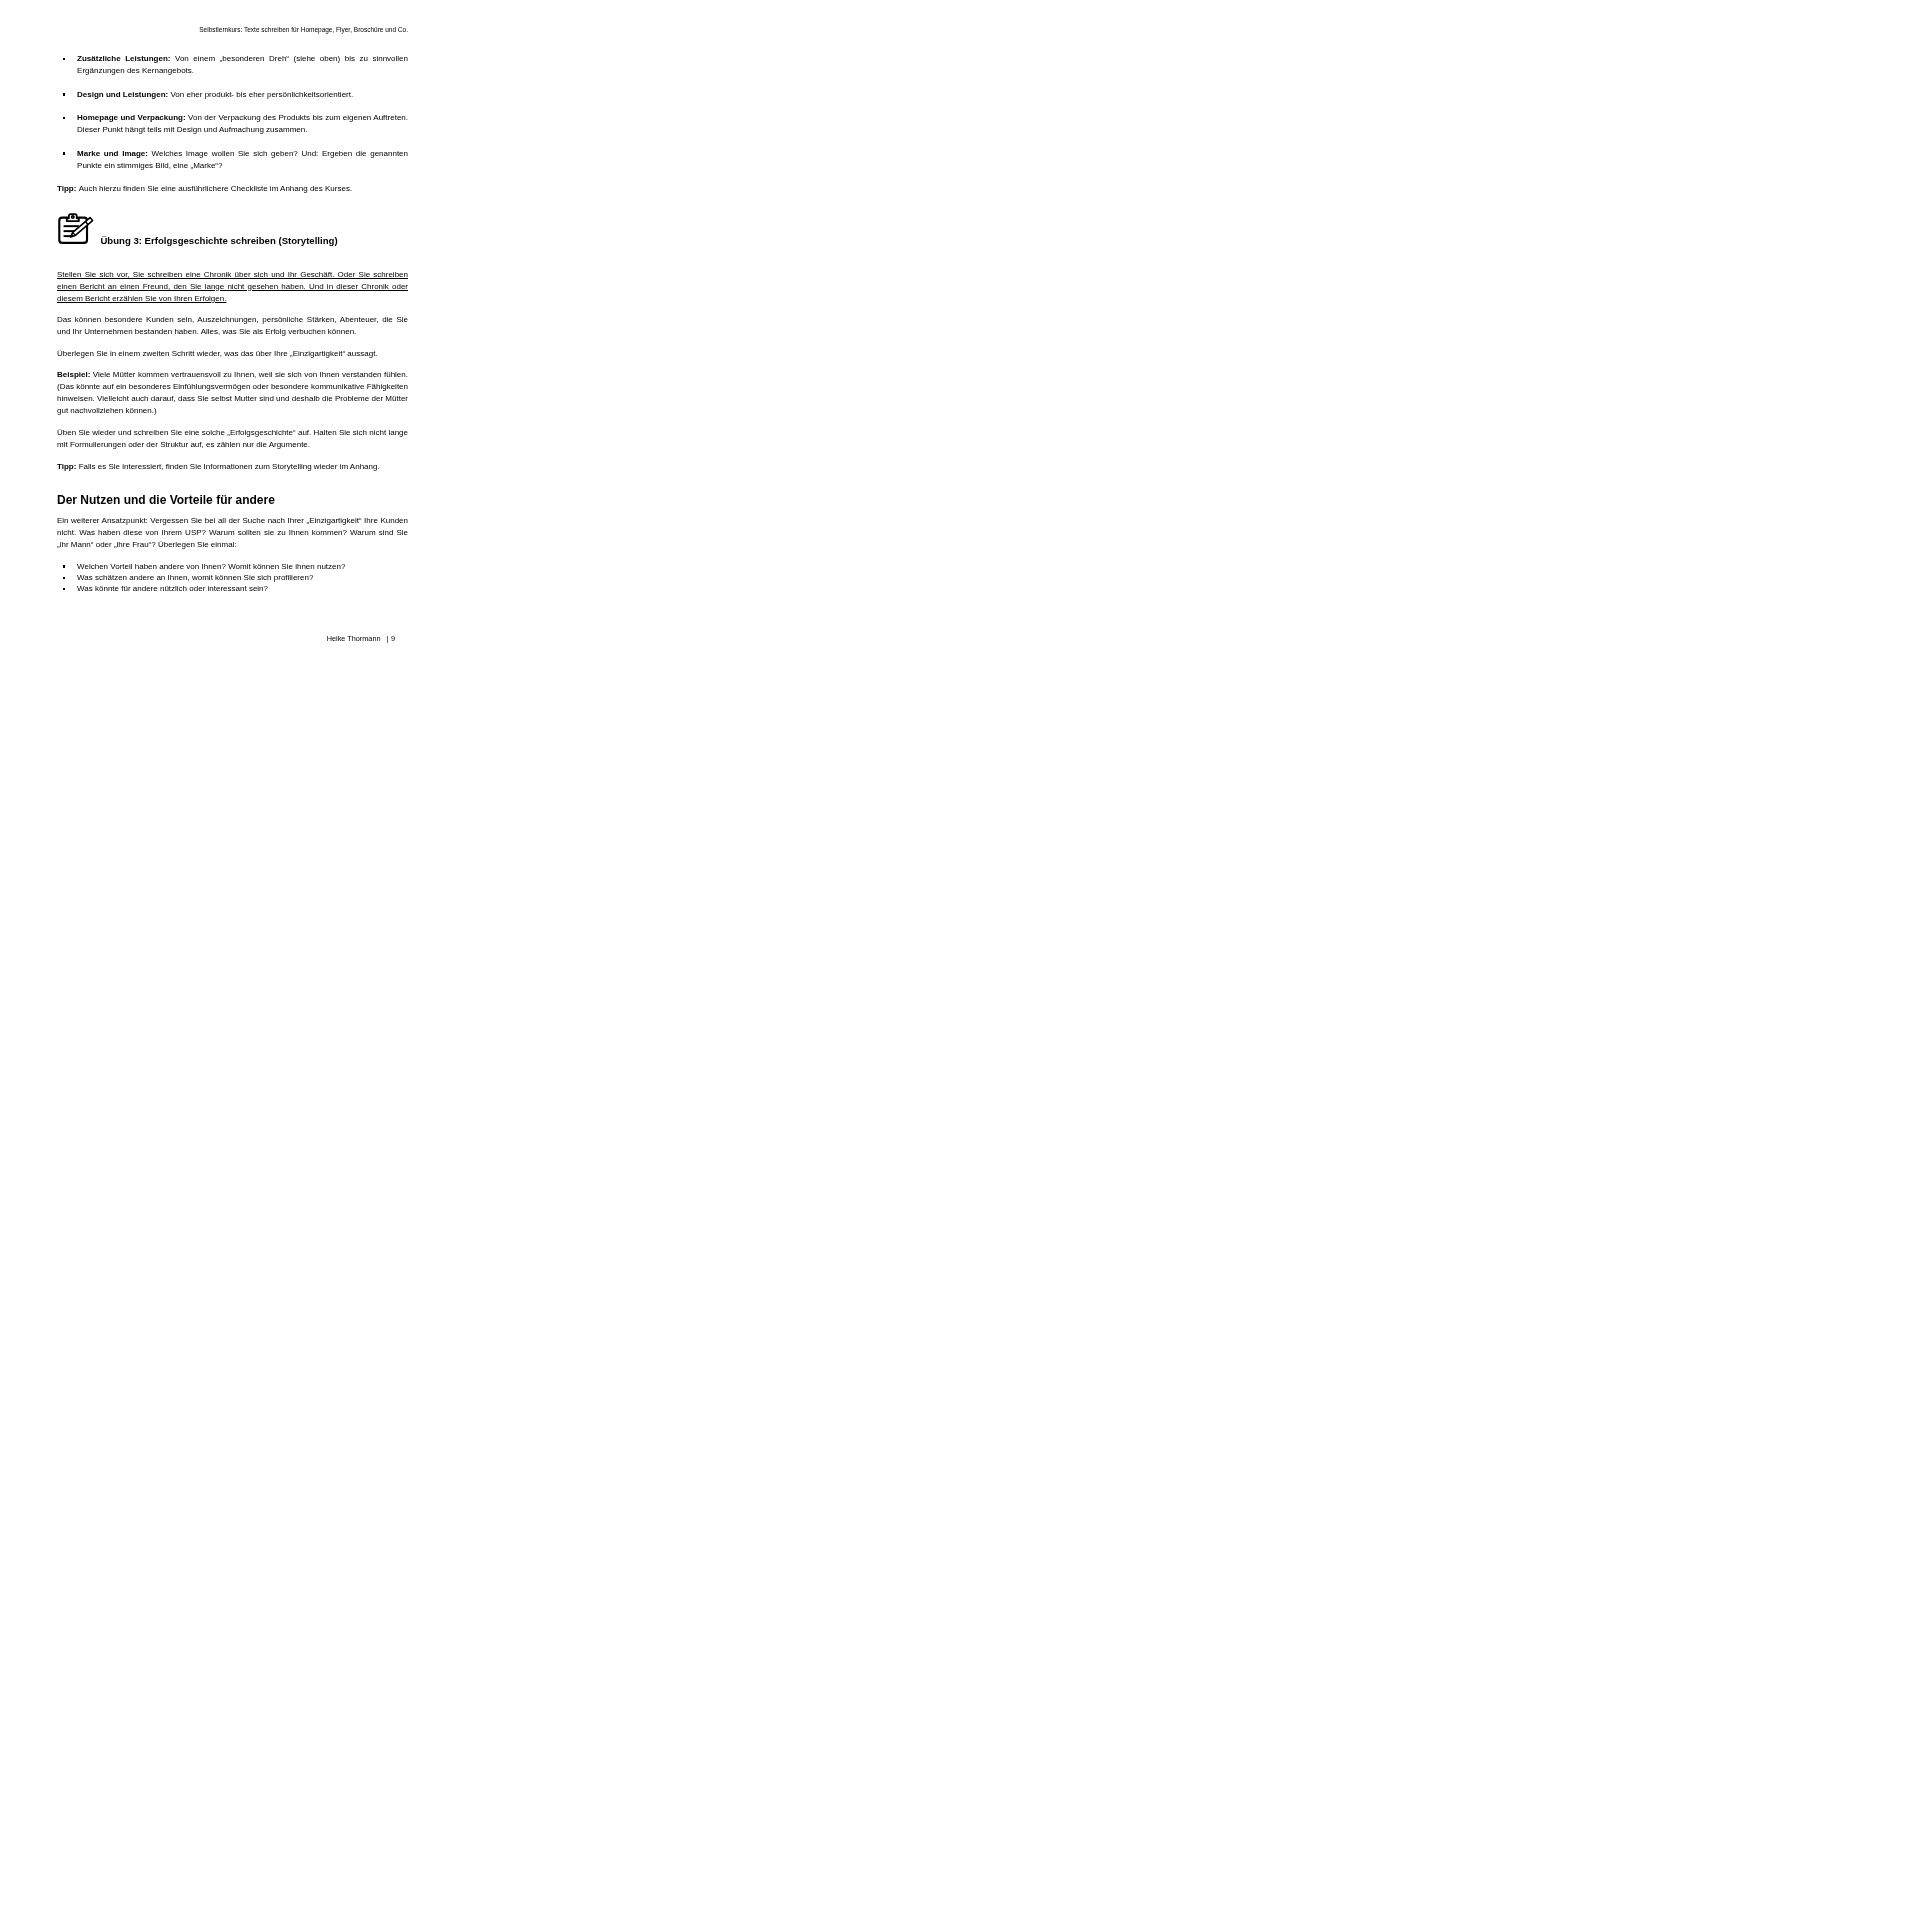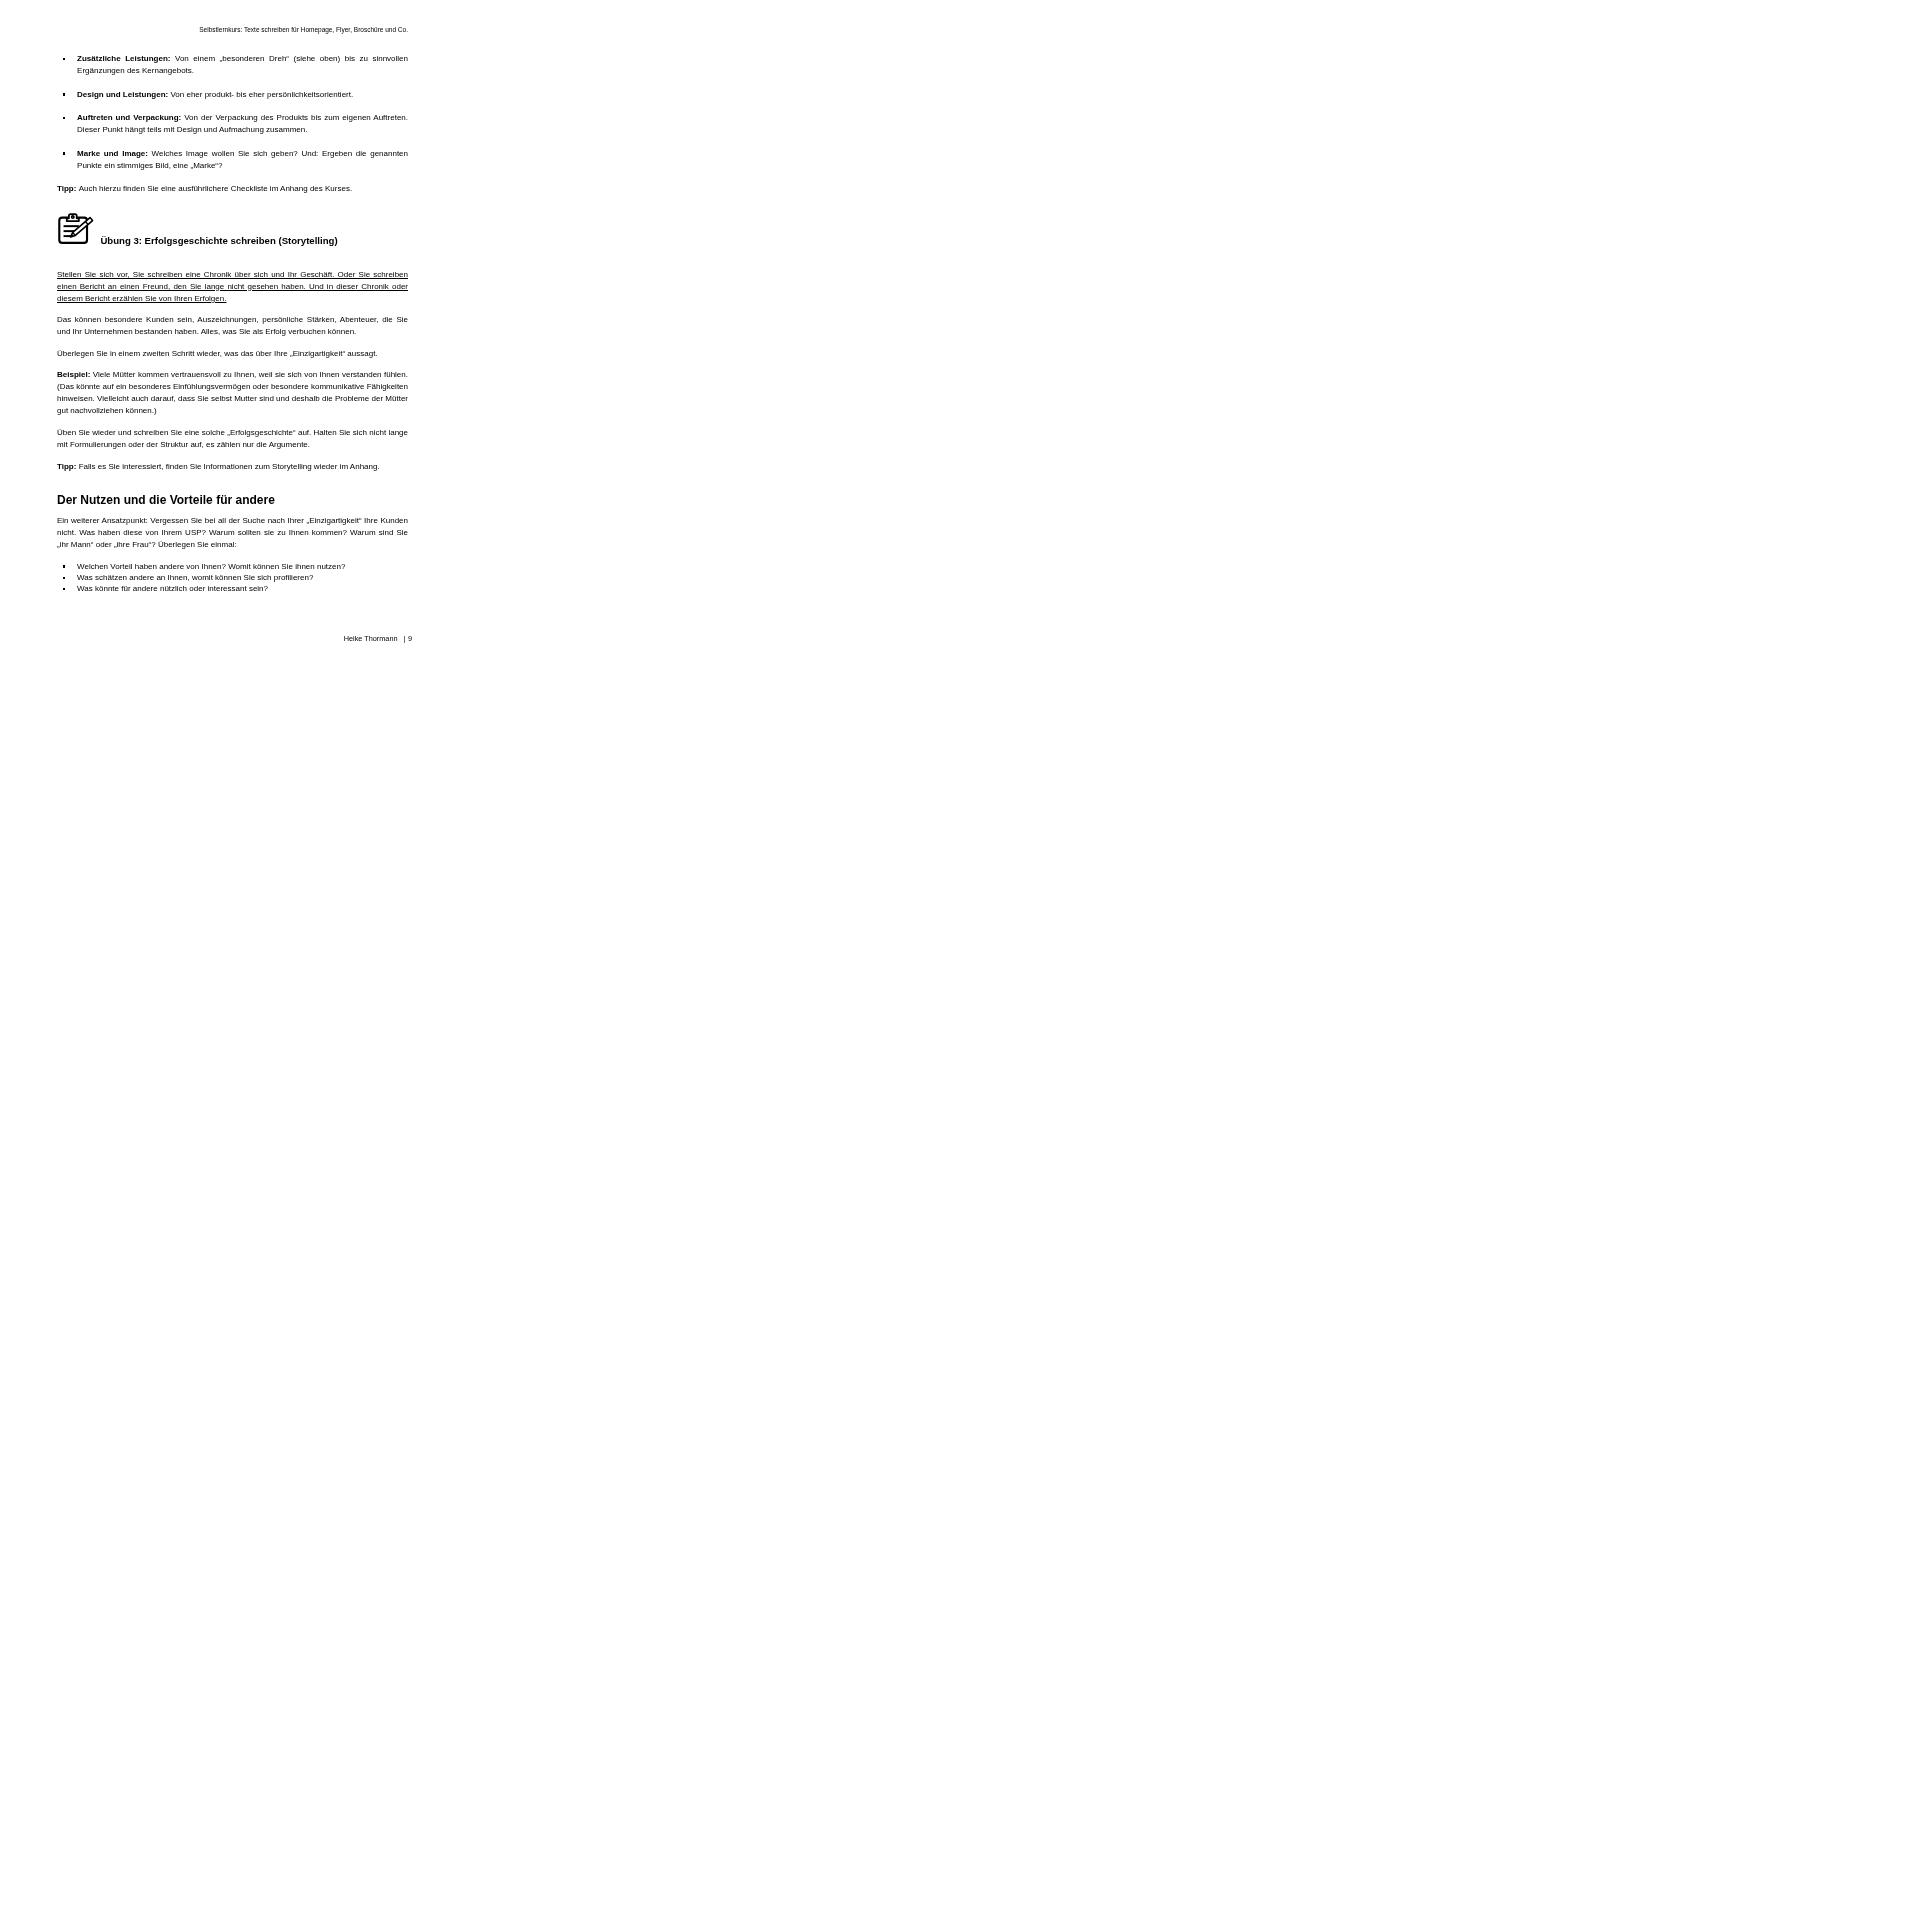--- a/index.html
+++ b/index.html
@@ -91,21 +91,21 @@
     line-height: 13px;
     font-weight: bold;
     margin: 21px 0 8.5px 0;
   }
   .list-bottom {
     margin-top: 7px;
   }
   .page-footer {
     position: absolute;
     top: 634px;
-    right: 66px;
+    right: 83px;
     font-size: 7.3px;
     line-height: 9.2px;
     text-align: center;
     white-space: nowrap;
   }
   .page-footer .sep {
     display: inline-block;
     margin: 0 2.3px 0 6.2px;
   }
 </style>
@@ -123,21 +123,21 @@
       <span class="li-text"><span class="lbl">Zusätzliche Leistungen:</span><span>Von einem „besonderen Dreh“ (siehe oben) bis zu sinnvollen Ergänzungen des Kernangebots.</span></span>
     </div>
 
     <div class="list-item">
       <span class="bullet-square"></span>
       <span class="li-text"><span class="lbl">Design und Leistungen:</span><span>Von eher produkt- bis eher persönlichkeitsorientiert.</span></span>
     </div>
 
     <div class="list-item">
       <span class="bullet-square"></span>
-      <span class="li-text"><span class="lbl">Auftreten und Verpackung:</span><span>Von der Verpackung des Produkts bis zum eigenen Auftreten. Dieser Punkt hängt teils mit Design und Aufmachung zusammen.</span></span>
+      <span class="li-text"><span class="lbl">Homepage und Verpackung:</span><span>Von der Verpackung des Produkts bis zum eigenen Auftreten. Dieser Punkt hängt teils mit Design und Aufmachung zusammen.</span></span>
     </div>
 
     <div class="list-item">
       <span class="bullet-square"></span>
       <span class="li-text"><span class="lbl">Marke und Image:</span><span>Welches Image wollen Sie sich geben? Und: Ergeben die genannten Punkte ein stimmiges Bild, eine „Marke“?</span></span>
     </div>
 
   </div>
 
   <p class="para body-text"><span class="lbl">Tipp:</span><span>Auch hierzu finden Sie eine ausführlichere Checkliste im Anhang des Kurses.</span></p>

